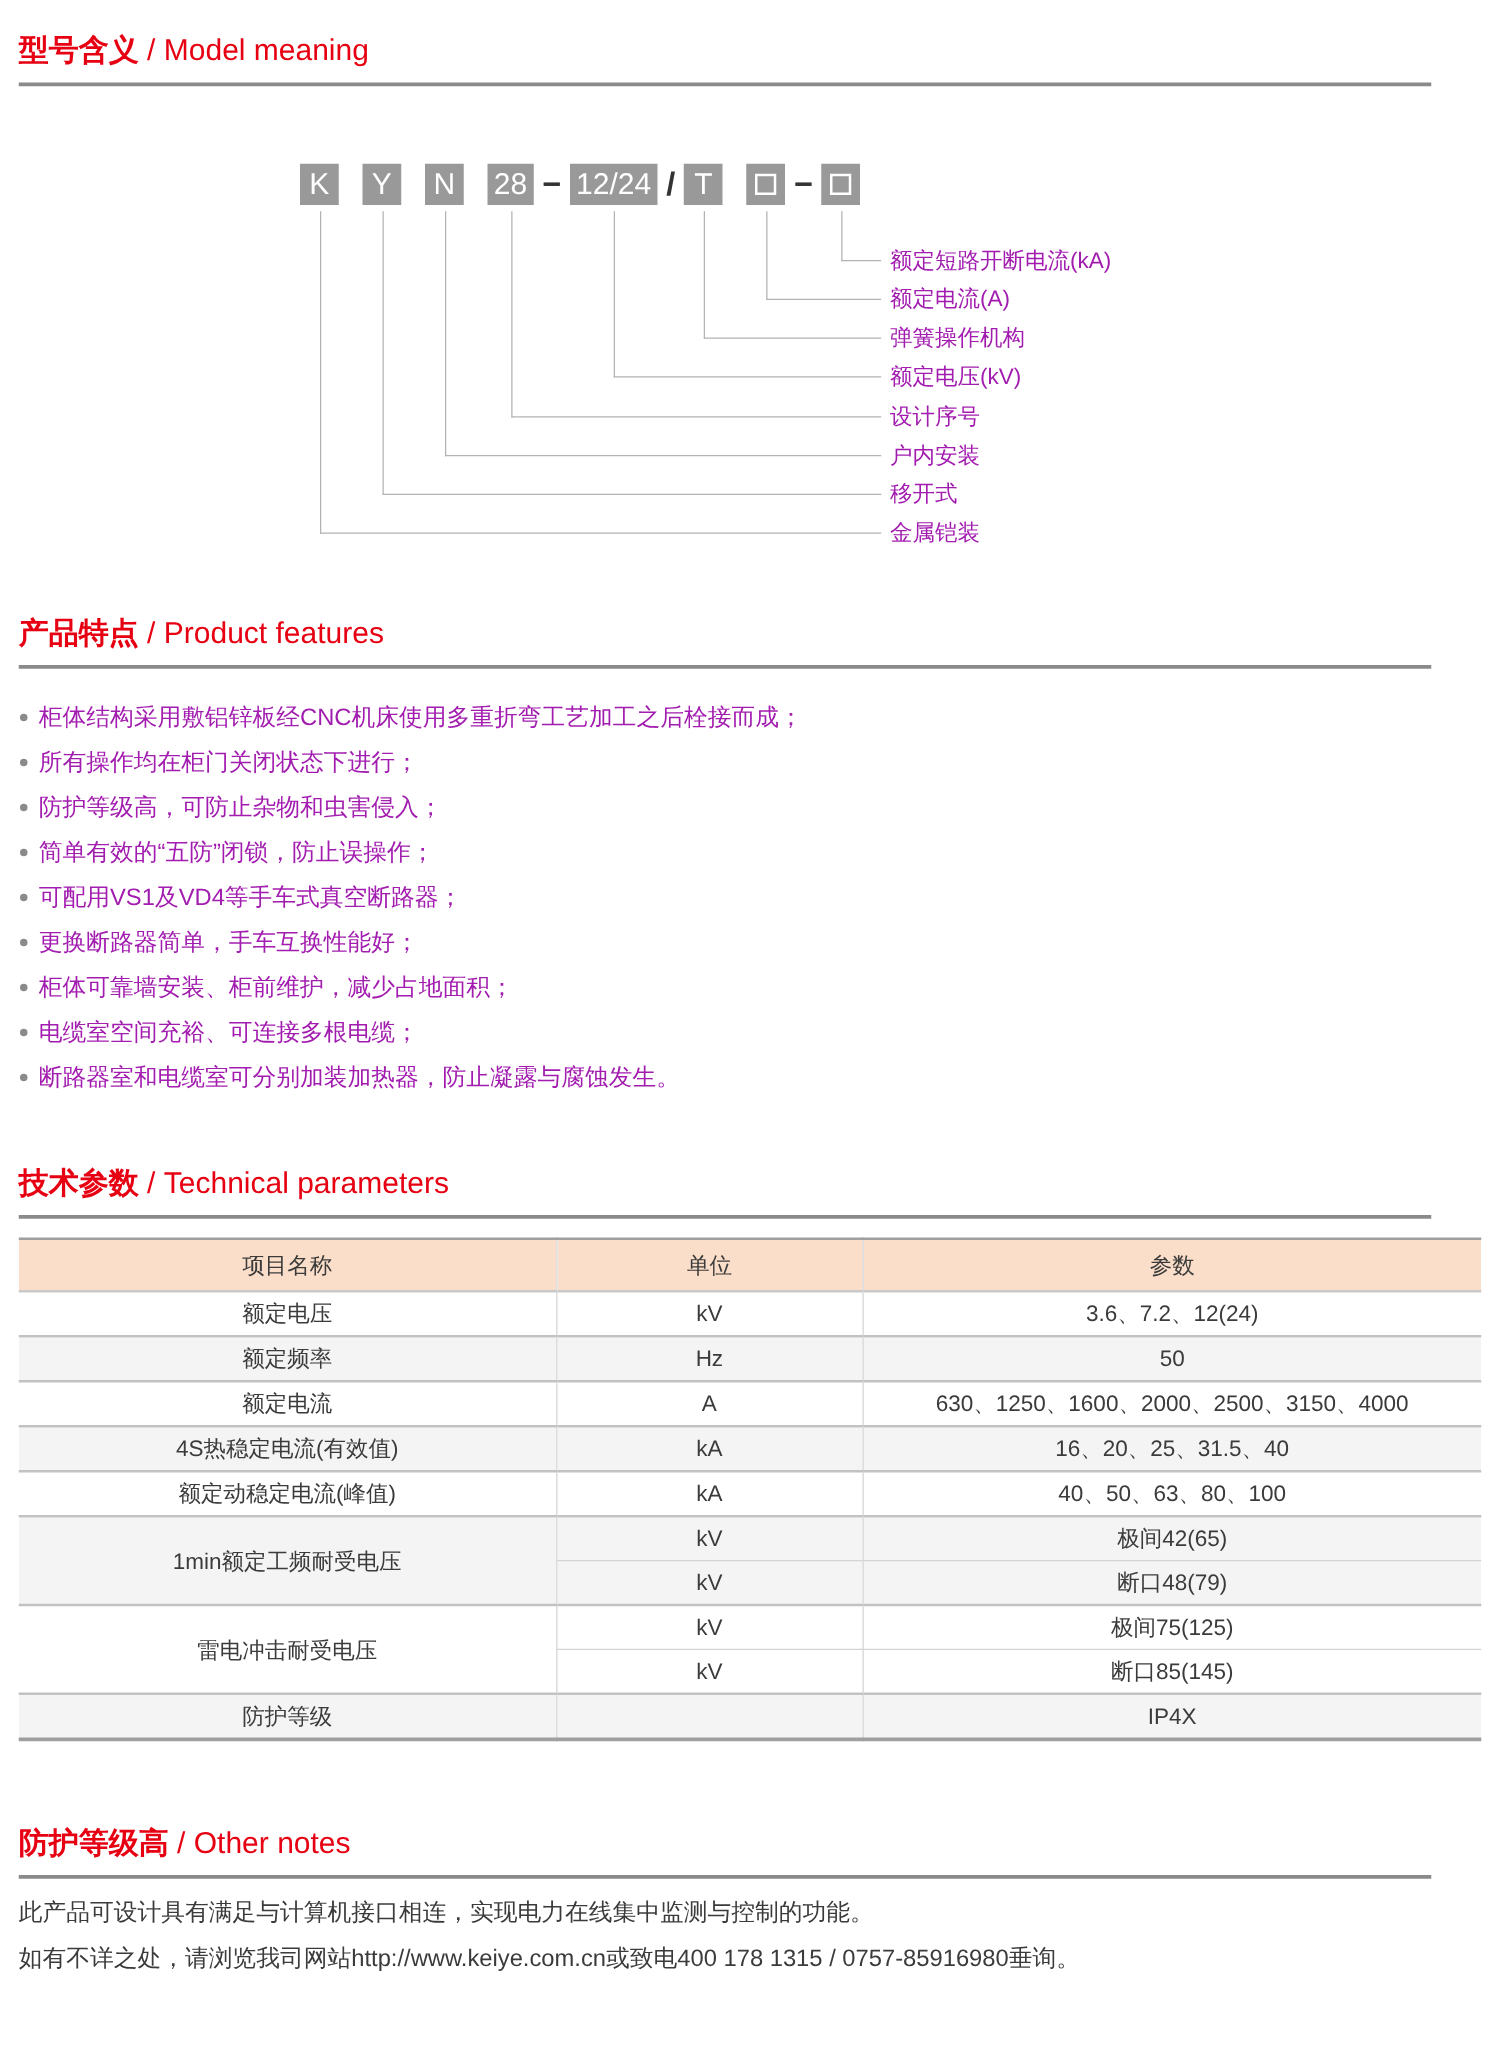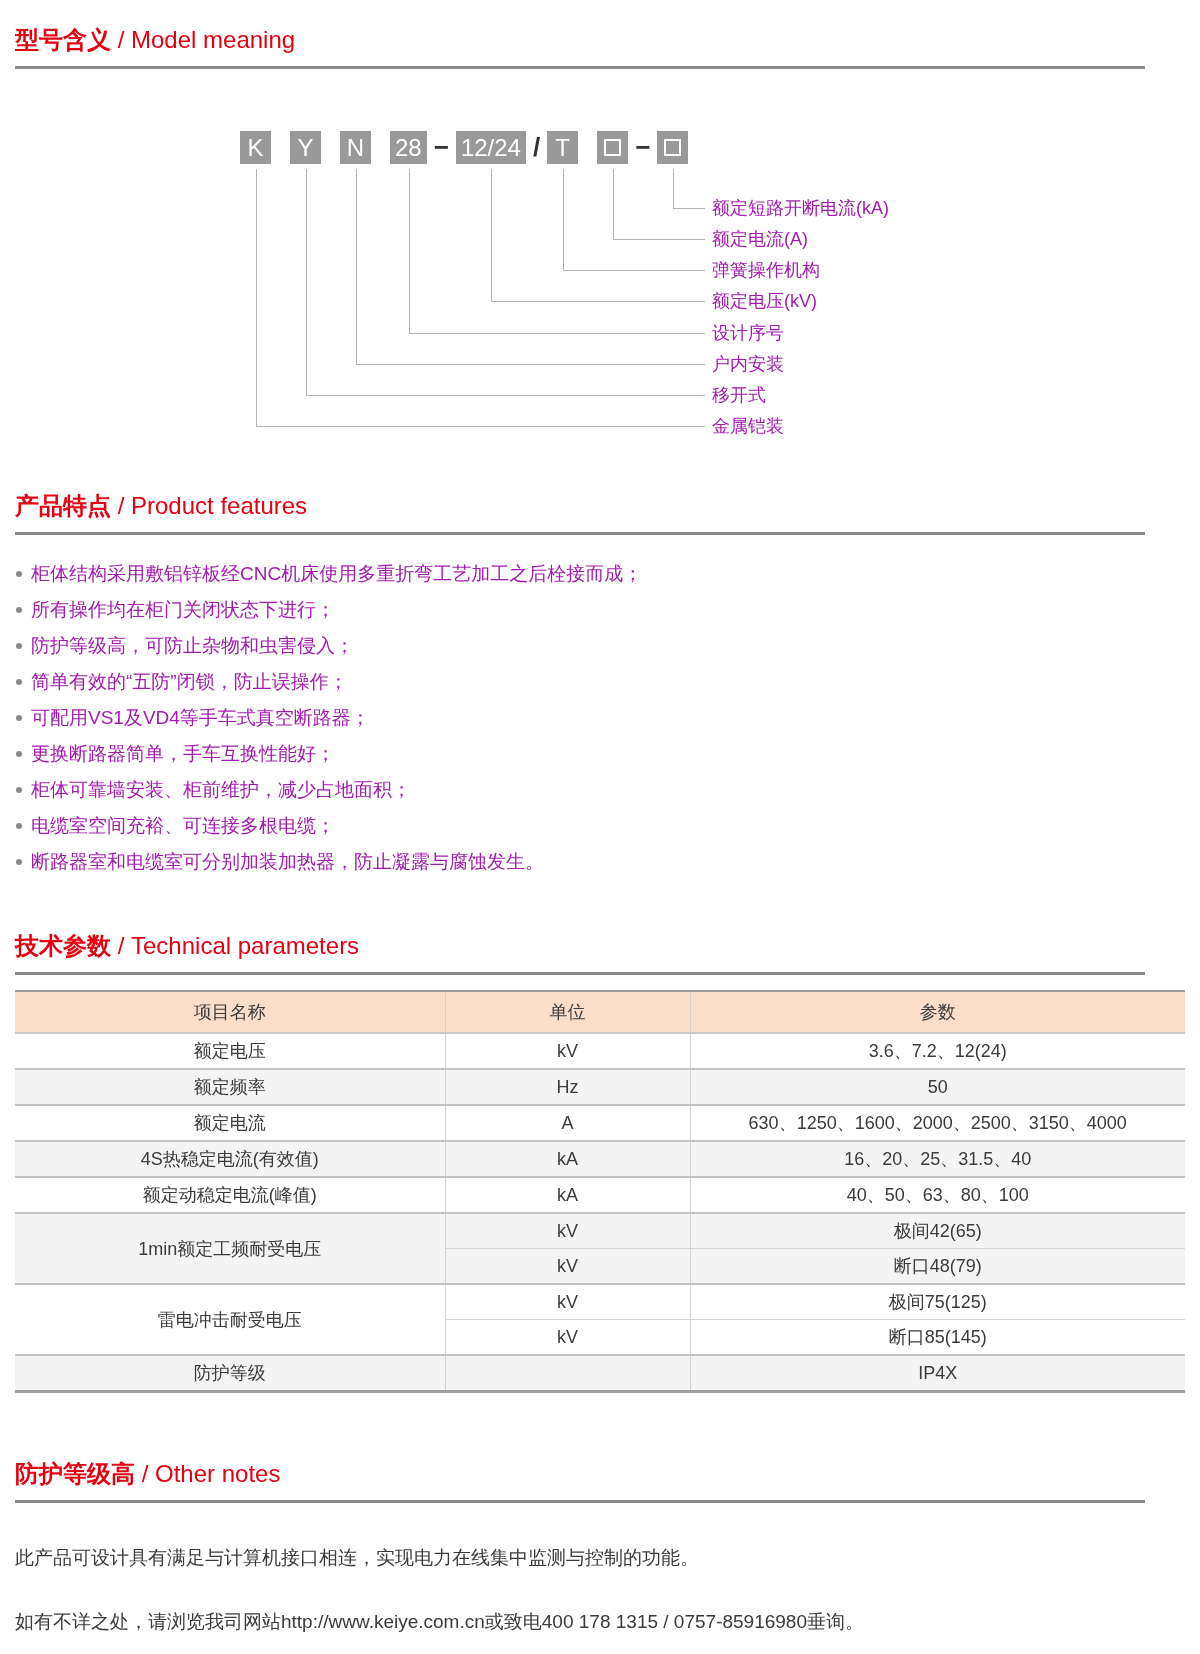--- a/index.html
+++ b/index.html
@@ -53,21 +53,21 @@
     padding:0 8px; overflow:hidden; white-space:nowrap;
   }
   #params-table th { height:40px; background:#fadec9; border-bottom:2px solid #c9c9c9; }
   #params-table td { height:34px; background:#ffffff; }
   #params-table tr.shade td { background:#f4f4f4; }
   #params-table tr.major td { border-top:2px solid #c2c2c2;text-align:center; }
   #params-table tr.cont td { border-top:1px solid #d8d8d8; }
 
   
   #notes-block { position:absolute; top:1512px; left:15px; width:1170px; }
-  .note-line { font-size:19px; line-height:37px; color:#3b3b3b; white-space:nowrap;margin-top:27px; }
+  .note-line { font-size:19px; line-height:37px; color:#3b3b3b; white-space:nowrap; }
 </style>
 </head>
 <body>
 
 <div class="section-head" style="top:24px">
   <div class="head-text">
     <span class="zh">型号含义</span><span class="sep"> / </span><span class="en">Model meaning</span>
   </div>
   <div class="rule"></div>
 </div>

